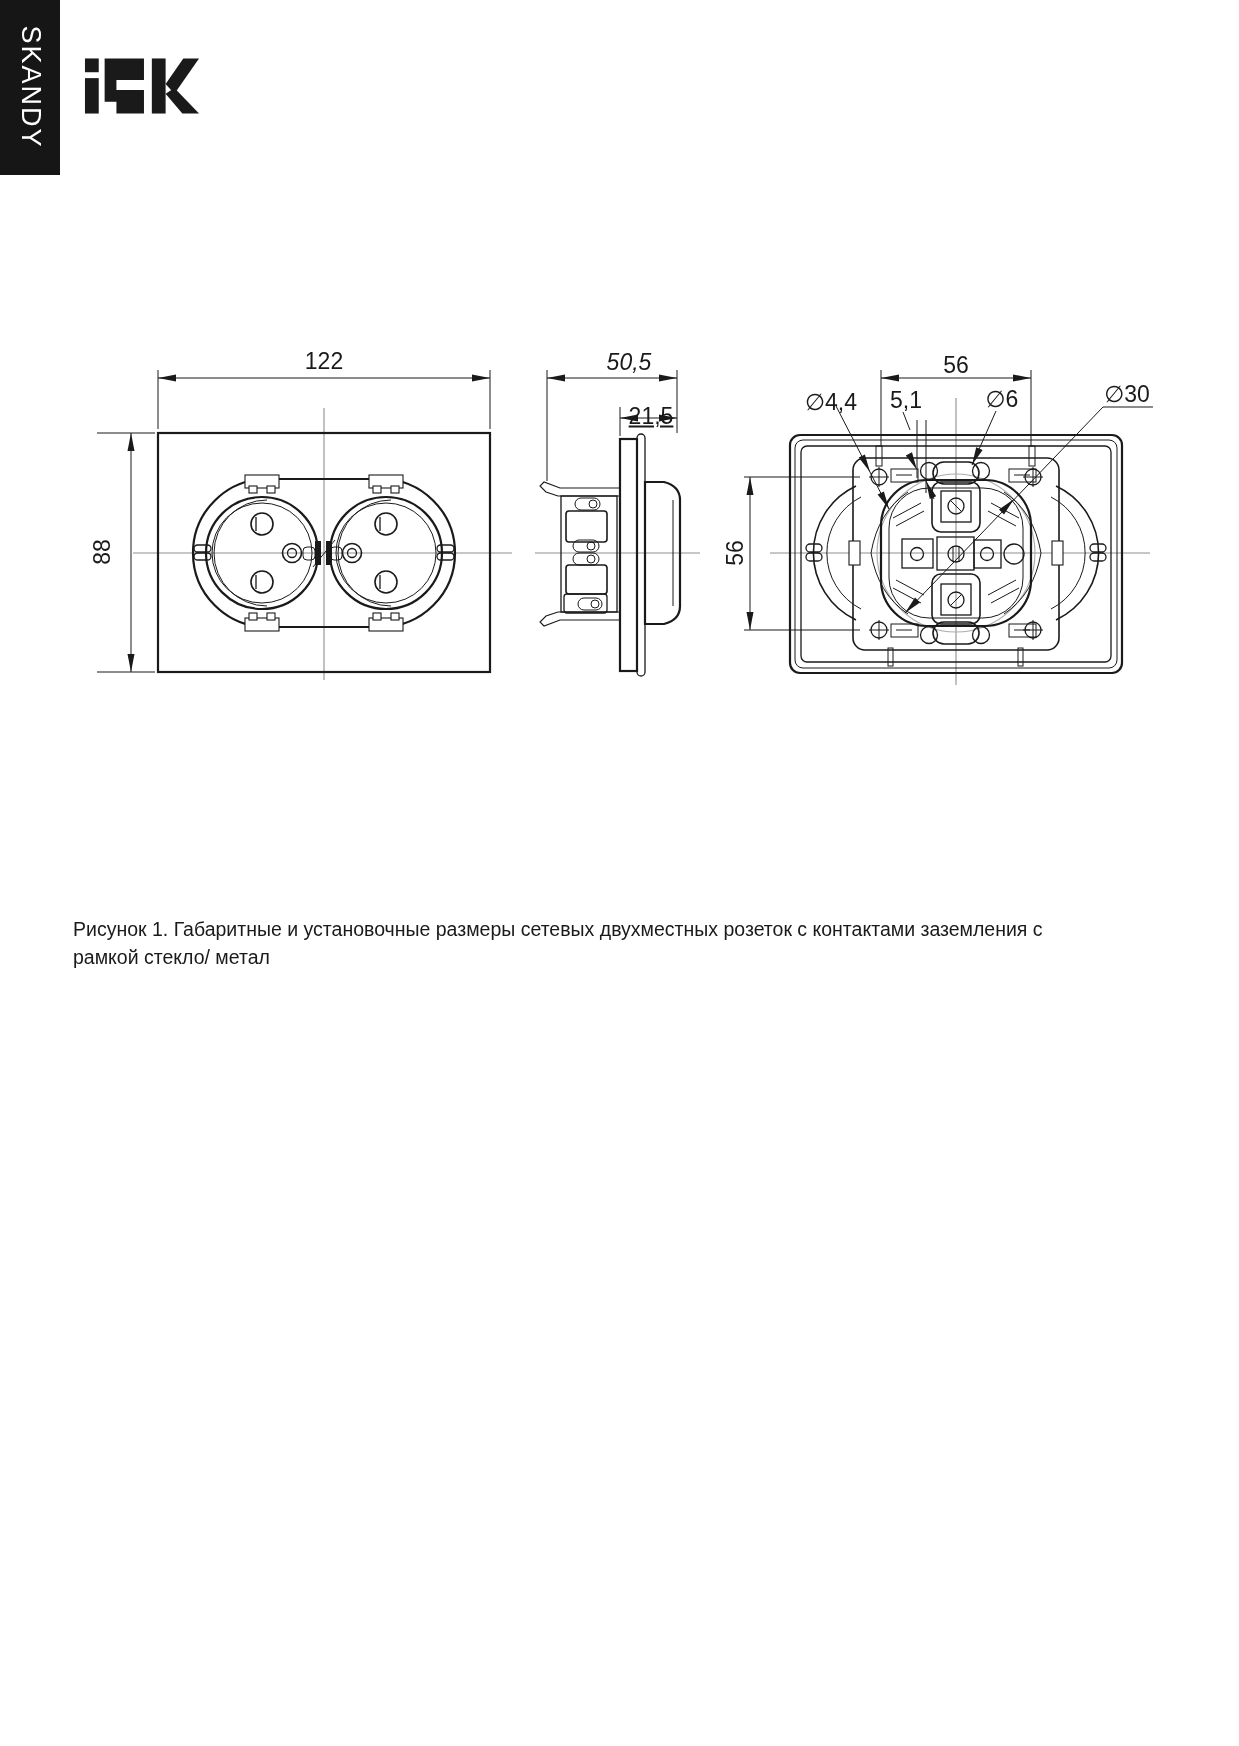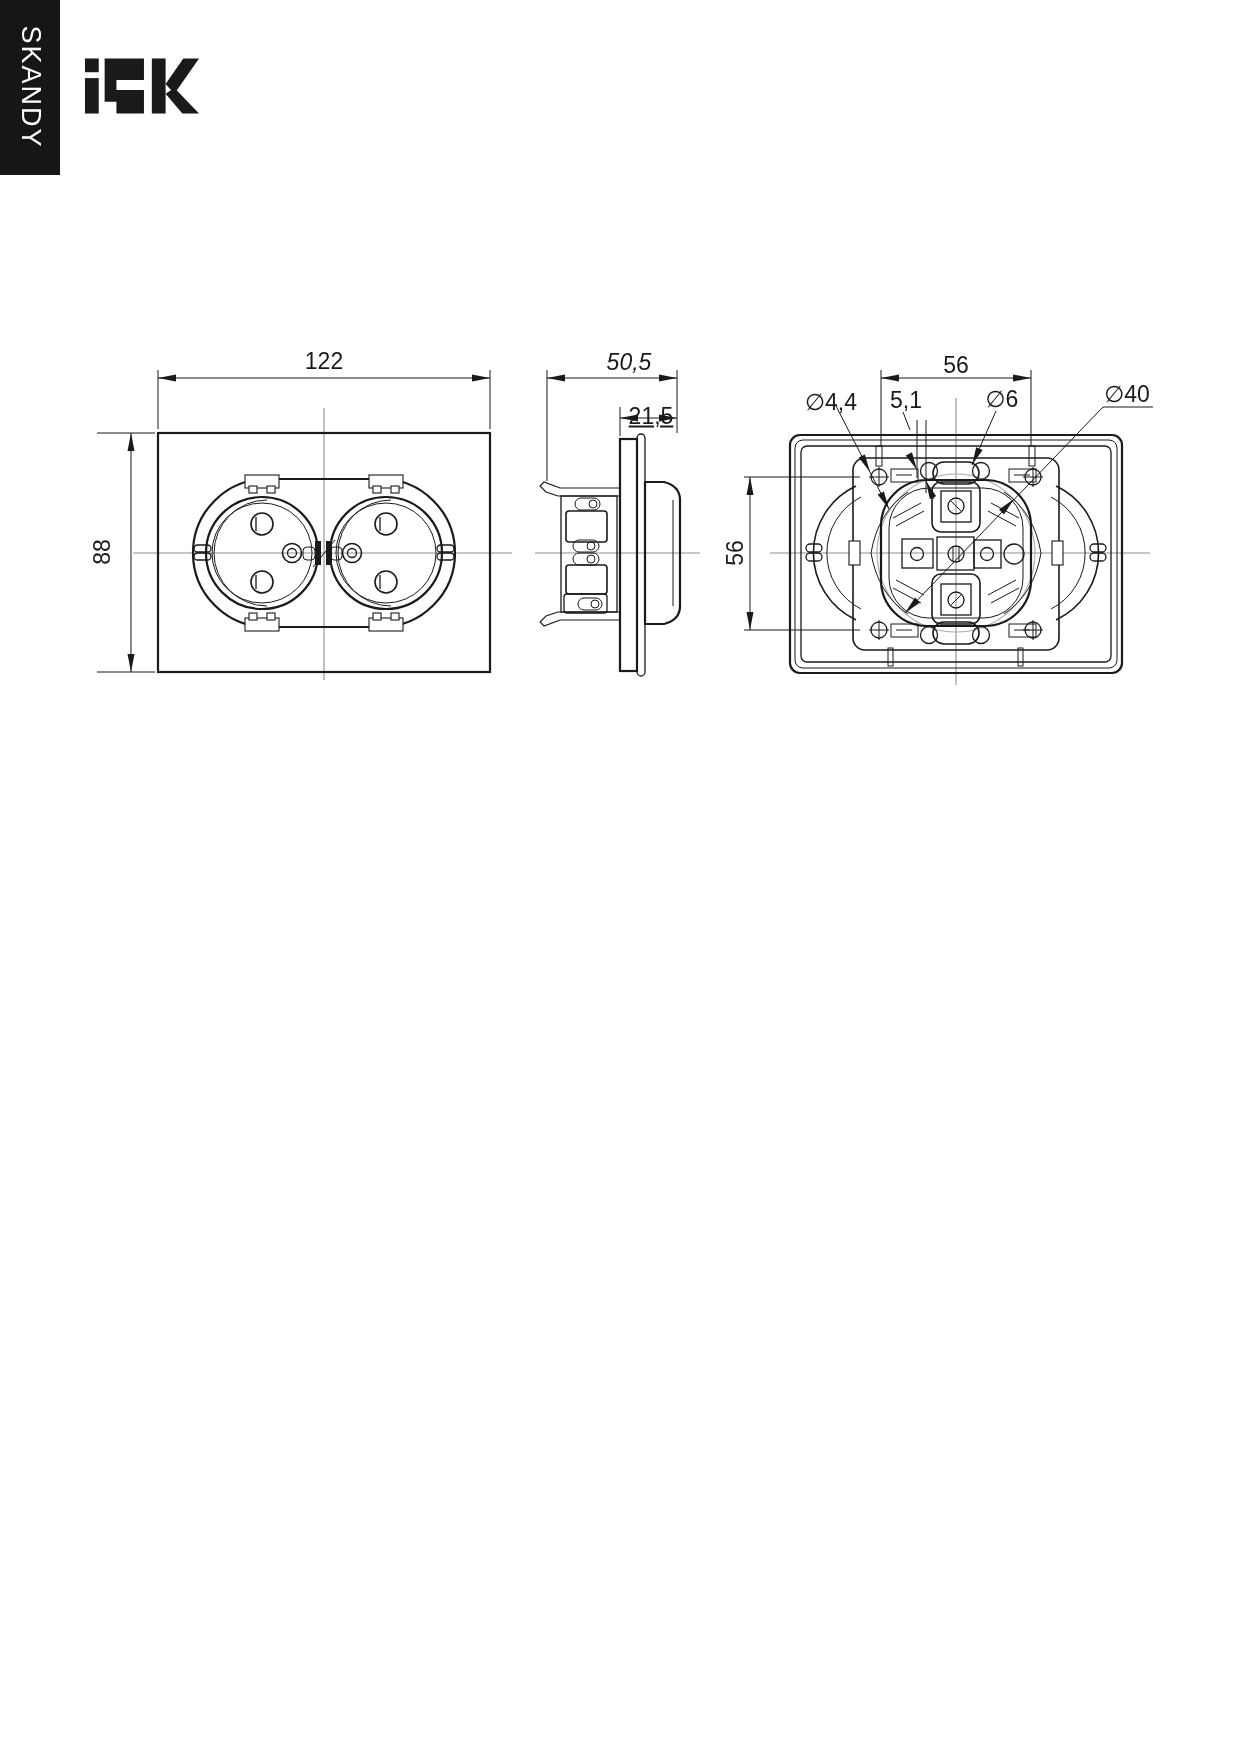--- a/index.html
+++ b/index.html
@@ -280,16 +280,20 @@
 
   <div class="dim-label" style="left:324px;top:361px;text-align:right;">122</div>
   <div class="dim-label rot" style="left:102px;top:552px;">88</div>
   <div class="dim-label" style="left:629px;top:362px;font-style:italic;">50,5</div>
   <div class="dim-label" style="left:651px;top:416px;text-decoration:underline;">21,5</div>
   <div class="dim-label" style="left:956px;top:365px;">56</div>
   <div class="dim-label rot" style="left:735px;top:553px;">56</div>
   <div class="dim-label" style="left:831px;top:402px;">∅4,4</div>
   <div class="dim-label" style="left:906px;top:400px;">5,1</div>
   <div class="dim-label" style="left:1002px;top:399px;">∅6</div>
-  <div class="dim-label" style="left:1127px;top:394px;">∅40</div>
-
+  <div class="dim-label" style="left:1127px;top:394px;">∅30</div>
+
+  <div class="caption">
+    <div>Рисунок 1. Габаритные и установочные размеры сетевых двухместных розеток с контактами заземления с</div>
+    <div>рамкой стекло/ метал</div>
+  </div>
 
 </div>
 
 </body></html>

